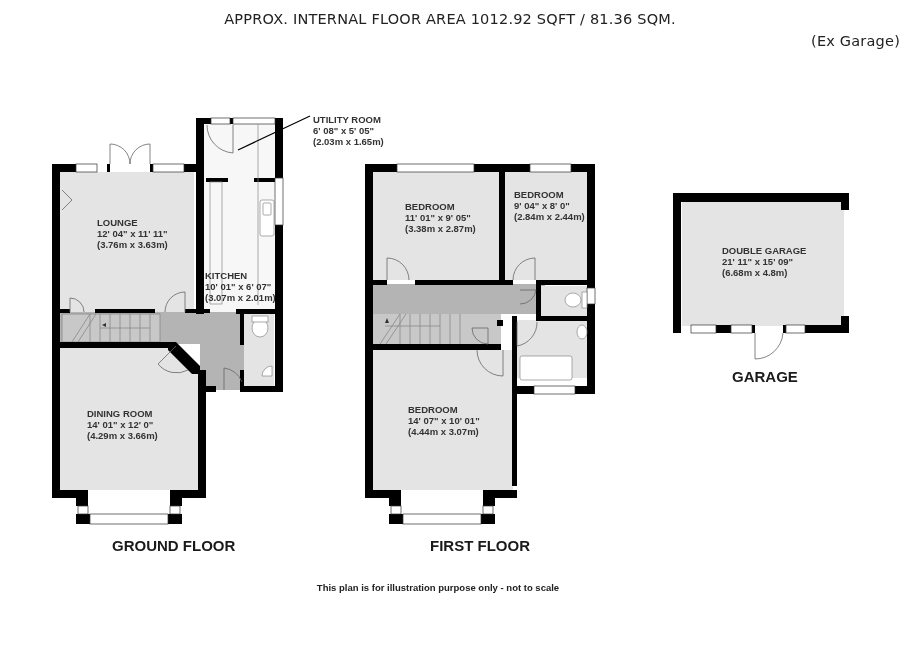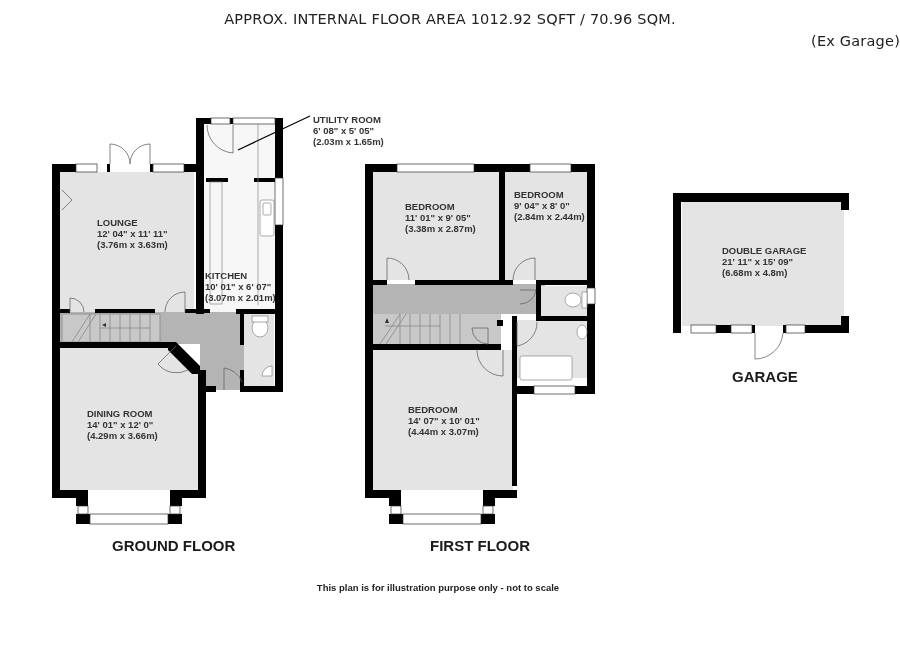--- a/index.html
+++ b/index.html
@@ -8,21 +8,21 @@
   #hdr1{top:11px;}
   #hdr2{top:33px;text-align:right;}
   svg{position:absolute;left:0;top:0;}
   .lbl{font-family:"Liberation Sans",sans-serif;font-weight:bold;font-size:9.5px;fill:#333;}
   .floorlbl{font-family:"Liberation Sans",sans-serif;font-weight:bold;font-size:15px;fill:#1a1a1a;}
   .disc{position:absolute;left:0;width:876px;top:582px;text-align:center;font-family:"Liberation Sans",sans-serif;font-weight:bold;font-size:9.5px;color:#222;}
 </style>
 </head>
 <body>
 
-<div id="hdr1" class="hdr">APPROX. INTERNAL FLOOR AREA 1012.92 SQFT / 70.96 SQM.</div>
+<div id="hdr1" class="hdr">APPROX. INTERNAL FLOOR AREA 1012.92 SQFT / 81.36 SQM.</div>
 <div id="hdr2" class="hdr">(Ex Garage)</div>
 
 <svg width="900" height="653" viewBox="0 0 900 653">
 
   <g>
 
     <rect x="60" y="172" width="134" height="140" fill="#e4e4e4"></rect>
     <rect x="204" y="124" width="76" height="190" fill="#f7f7f7"></rect>
     <rect x="60" y="312" width="184" height="32" fill="#b4b4b4"></rect>
     <polygon points="60,344 170,344 200,370 200,490 60,490" fill="#e4e4e4"></polygon>

